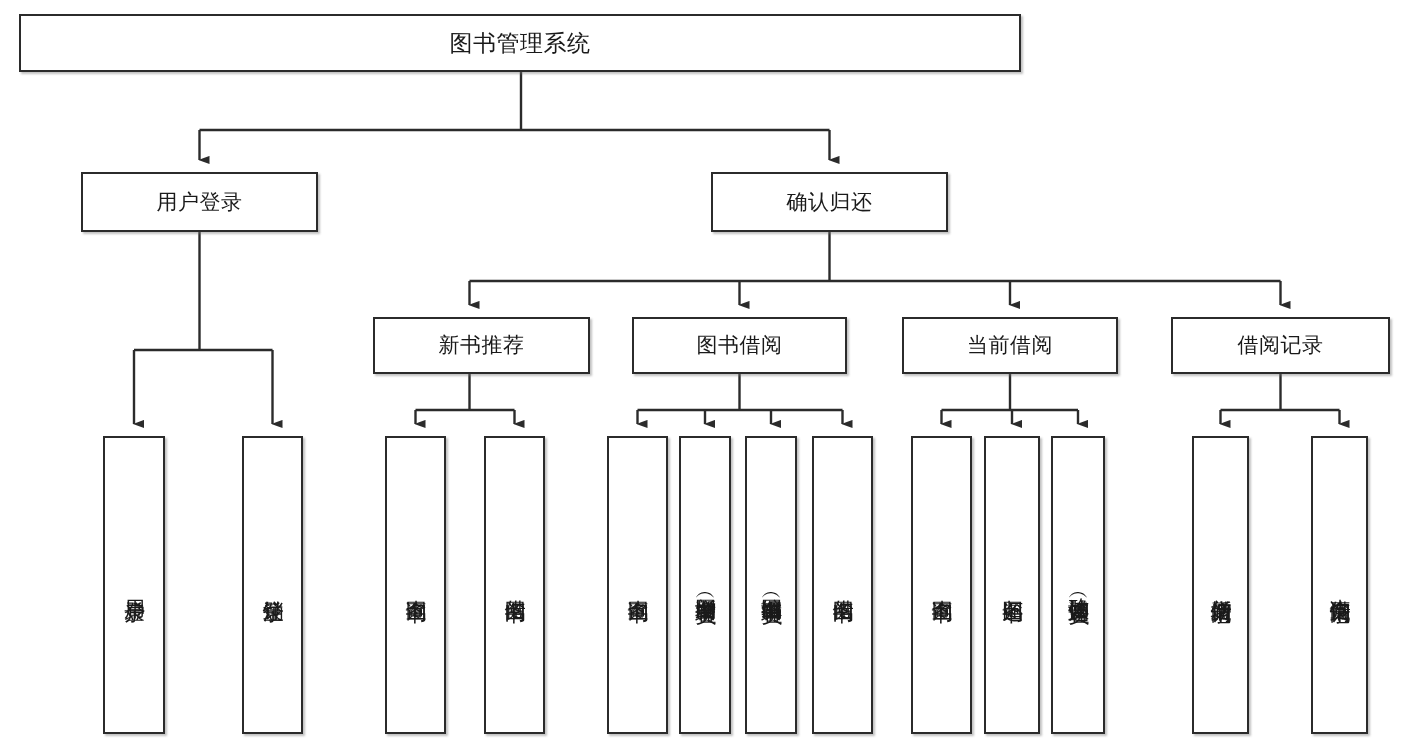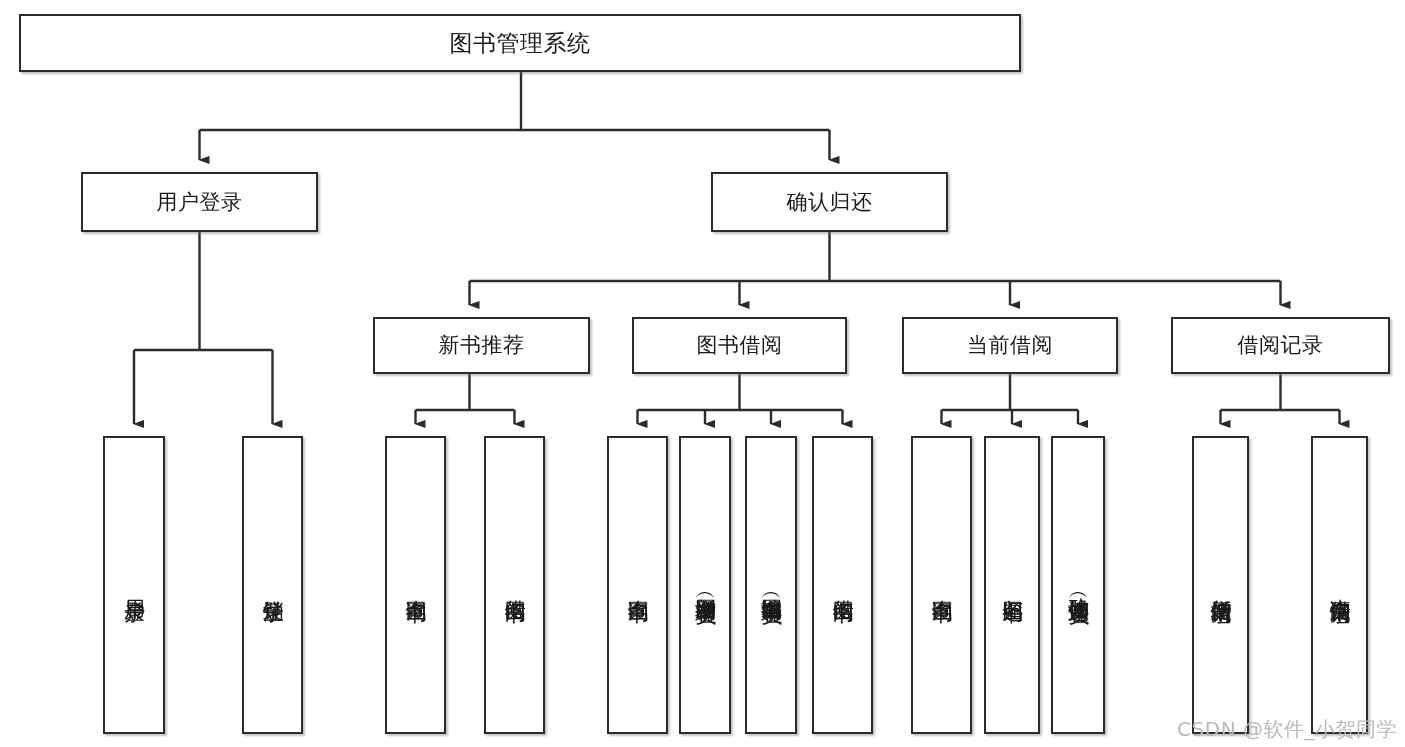--- a/index.html
+++ b/index.html
@@ -173,14 +173,13 @@
         <span class="node-label-v">确认归还（管理员）</span>
       </div>
       <div class="node-box" id="node-leaf_12" style="left: 1192px; top: 436px; width: 57px; height: 298px;">
         <span class="node-label-v">新增借阅记录</span>
       </div>
       <div class="node-box" id="node-leaf_13" style="left: 1311px; top: 436px; width: 57px; height: 298px;">
         <span class="node-label-v">查询借阅记录</span>
       </div>
     </div>
 
-  <div class="watermark">CSDN @软件_小贺同学</div>
 </div>
 
 </body></html>

